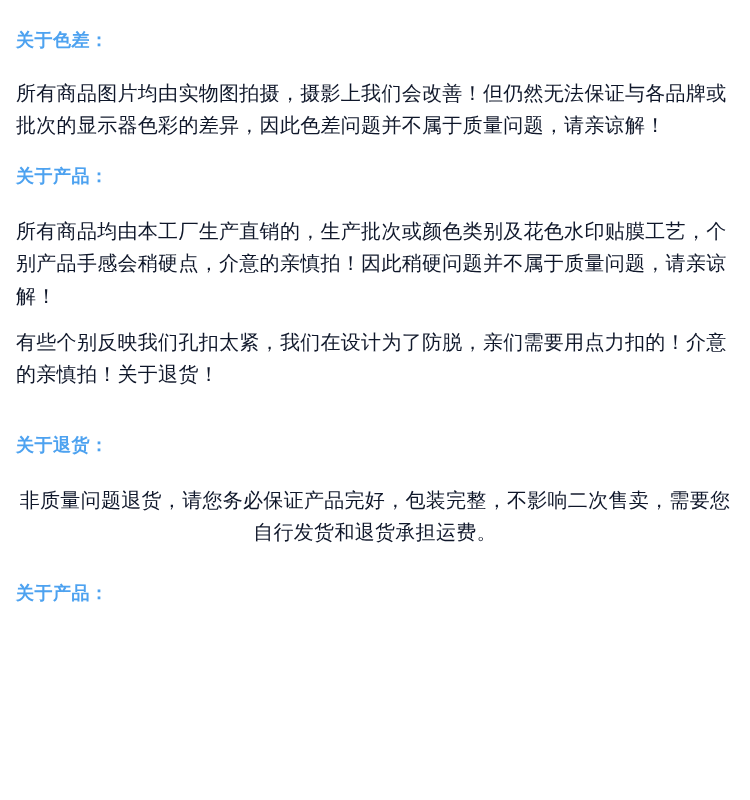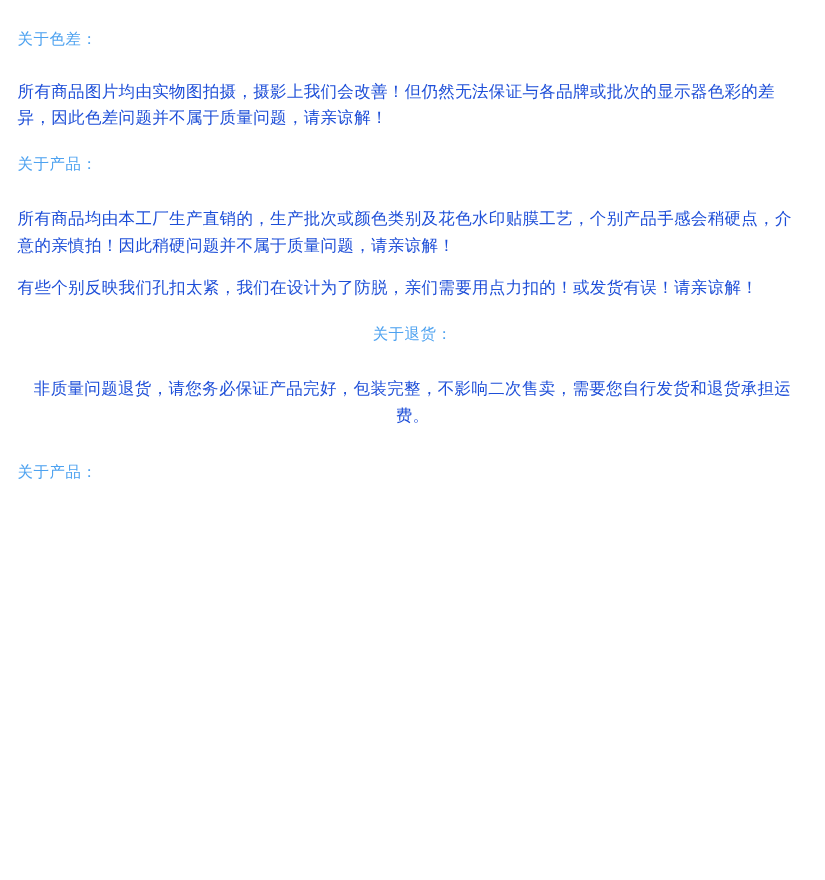--- a/index.html
+++ b/index.html
@@ -18,59 +18,59 @@
     position: relative;
     width: 750px;
     height: 800px;
     padding: 0;
     box-sizing: border-box;
   }
   .section {
     padding: 0 16px;
   }
   .heading {
-    font-size: 14px;
+    font-size: 18px;
     line-height: 1.5;
     letter-spacing: 0.5px;
     color: #4da2f0;
-    font-weight: normal;
+    font-weight: bold;
     margin: 0;
   }
   .para {
-    font-size: 15px;
+    font-size: 20px;
     line-height: 1.62;
     letter-spacing: 0.3px;
-    color: #1d4ed8;
+    color: #0f172a;
     margin: 0;
     word-break: break-all;
   }
   .s-color-heading { margin-top: 26px; }
   .s-color-body    { margin-top: 24px; }
   .s-product-heading { margin-top: 20px; }
-  .s-product-body1   { margin-top: 26px; }
+  .s-product-body1   { margin-top: 26px; font-family: Liberation Serif, serif; }
   .s-product-body2   { margin-top: 14px; }
-  .s-return-heading  { margin-top: 21px; text-align: center; }
+  .s-return-heading  { margin-top: 40px; }
   .s-return-body     { margin-top: 26px; text-align: center; }
   .s-review-heading  { margin-top: 30px; }
   .s-review-body     { margin-top: 50px; }
 </style>
 </head>
 <body>
 
 <div class="page">
 
   <div class="section">
     <p class="heading s-color-heading">关于色差：</p>
     <p class="para s-color-body">所有商品图片均由实物图拍摄，摄影上我们会改善！但仍然无法保证与各品牌或批次的显示器色彩的差异，因此色差问题并不属于质量问题，请亲谅解！</p>
   </div>
 
   <div class="section">
     <p class="heading s-product-heading">关于产品：</p>
     <p class="para s-product-body1">所有商品均由本工厂生产直销的，生产批次或颜色类别及花色水印贴膜工艺，个别产品手感会稍硬点，介意的亲慎拍！因此稍硬问题并不属于质量问题，请亲谅解！</p>
-    <p class="para s-product-body2">有些个别反映我们孔扣太紧，我们在设计为了防脱，亲们需要用点力扣的！或发货有误！请亲谅解！</p>
+    <p class="para s-product-body2">有些个别反映我们孔扣太紧，我们在设计为了防脱，亲们需要用点力扣的！介意的亲慎拍！关于退货！</p>
   </div>
 
   <div class="section">
     <p class="heading s-return-heading">关于退货：</p>
     <p class="para s-return-body">非质量问题退货，请您务必保证产品完好，包装完整，不影响二次售卖，需要您自行发货和退货承担运费。</p>
   </div>
 
   <div class="section">
     <p class="heading s-review-heading">关于产品：</p>
   </div>

